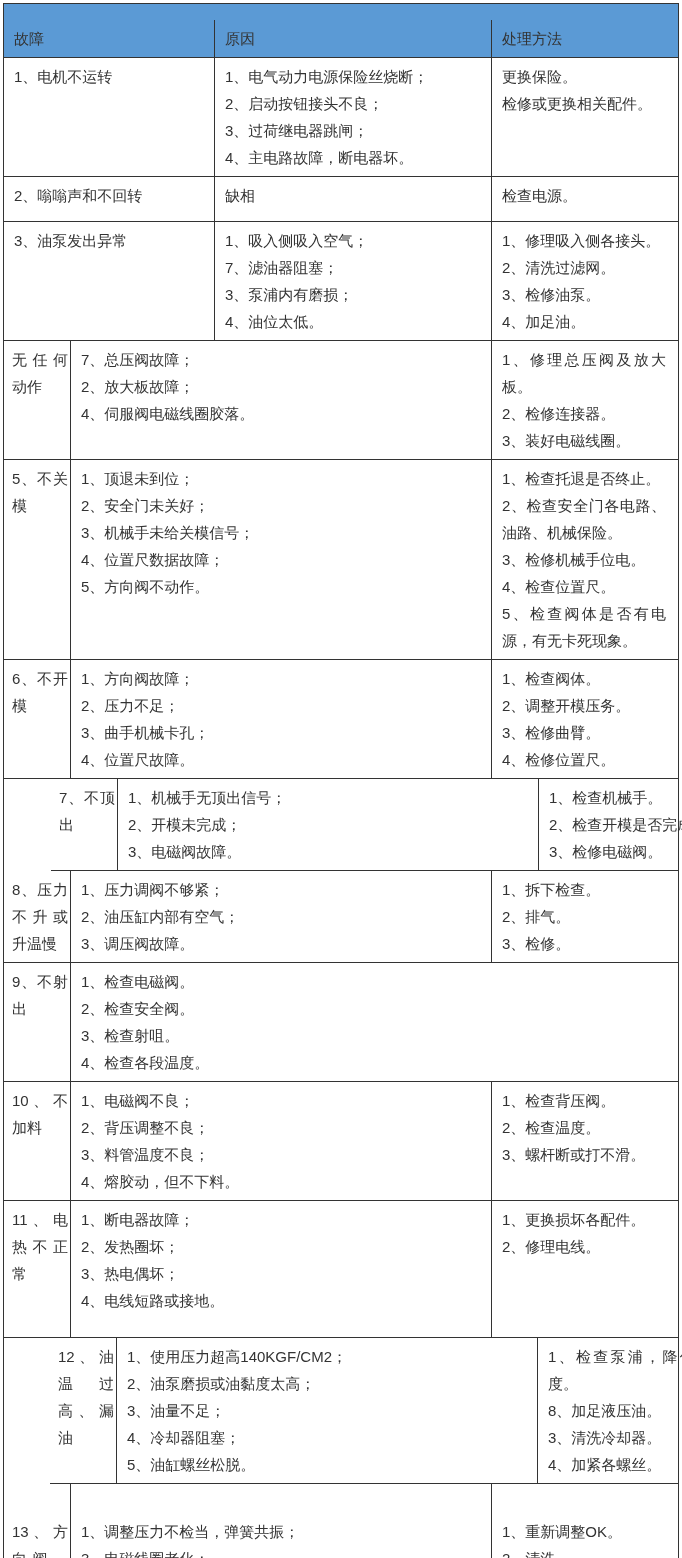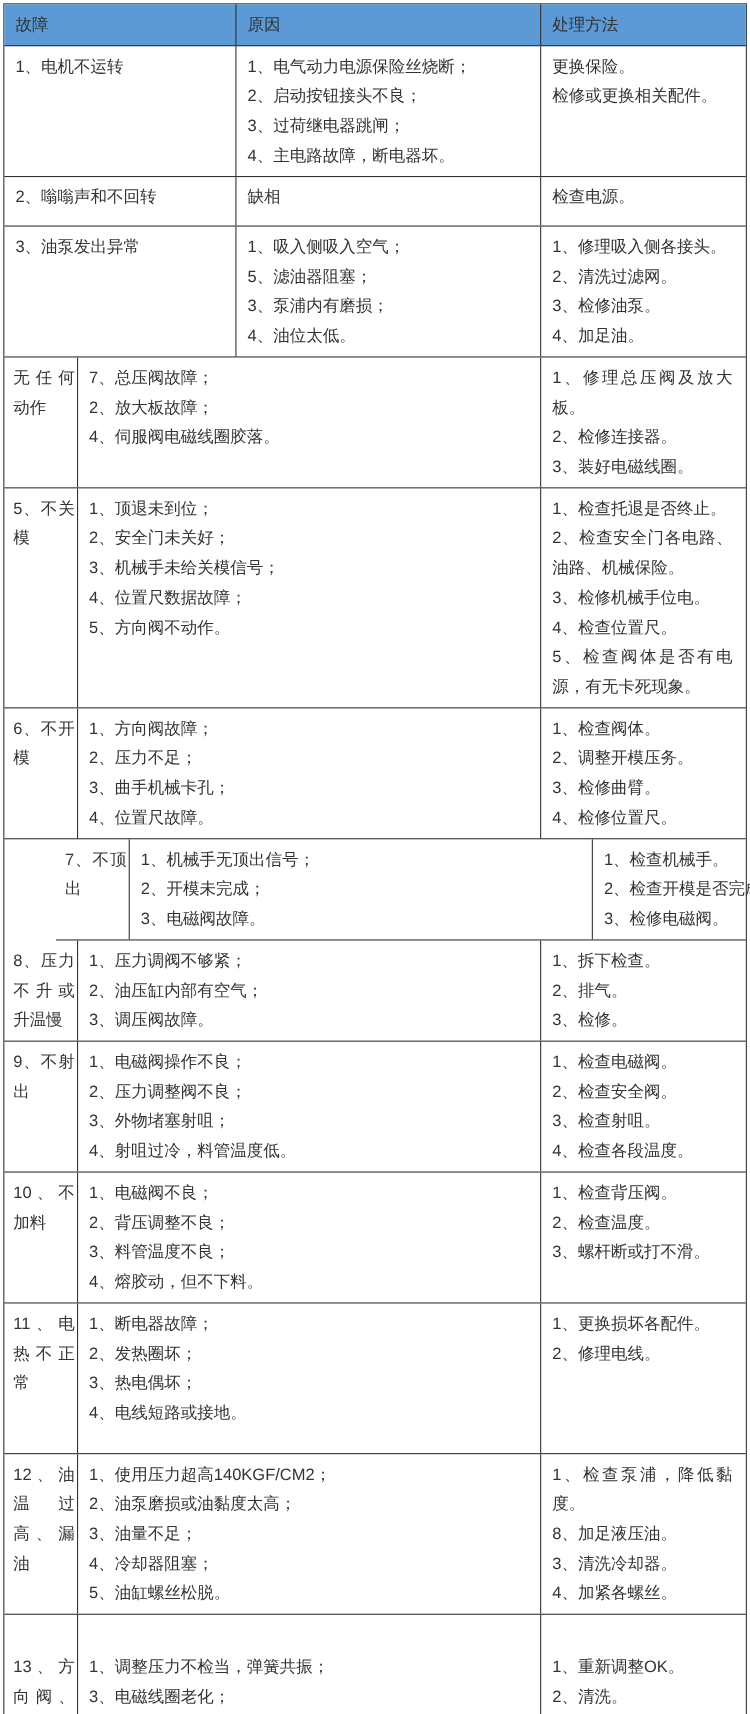--- a/index.html
+++ b/index.html
@@ -40,20 +40,21 @@
     border-right:1px solid var(--border);
     padding:5px 12px 5px 10px;
     box-sizing:border-box;
     overflow:hidden;
   }
   .cell:last-child{border-right:none;}
   .thead .cell{
     border-right:1px solid var(--border);
     display:flex;
     align-items:flex-end;
+    margin-top:16px;
   }
   .thead .cell:last-child{border-right:none;}
   .narrow .c1{padding:5px 2px 5px 8px;}
   .row.padtop .cell{padding-top:34px;}
   .ln{
     line-height:27px;
     text-align:justify;
   }
   .fl{
     line-height:27px;
@@ -106,21 +107,21 @@
           <div class="cell c3">
             <div class="ln">检查电源。</div>
           </div>
         </div>
         <div class="row wide" style="min-height: 107px;">
           <div class="cell c1">
             <div class="fl">3、油泵发出异常</div>
           </div>
           <div class="cell c2">
             <div class="ln">1、吸入侧吸入空气；</div>
-            <div class="ln">5、滤油器阻塞；</div>
+            <div class="ln">7、滤油器阻塞；</div>
             <div class="ln">3、泵浦内有磨损；</div>
             <div class="ln">4、油位太低。</div>
           </div>
           <div class="cell c3">
             <div class="ln">1、修理吸入侧各接头。</div>
             <div class="ln">2、清洗过滤网。</div>
             <div class="ln">3、检修油泵。</div>
             <div class="ln">4、加足油。</div>
           </div>
         </div>
@@ -209,26 +210,20 @@
             <div class="ln">1、拆下检查。</div>
             <div class="ln">2、排气。</div>
             <div class="ln">3、检修。</div>
           </div>
         </div>
         <div class="row narrow" style="min-height: 112px;">
           <div class="cell c1">
             <div class="fl">9、不射</div>
             <div class="fl">出</div>
           </div>
-          <div class="cell c2">
-            <div class="ln">1、电磁阀操作不良；</div>
-            <div class="ln">2、压力调整阀不良；</div>
-            <div class="ln">3、外物堵塞射咀；</div>
-            <div class="ln">4、射咀过冷，料管温度低。</div>
-          </div>
           <div class="cell c3">
             <div class="ln">1、检查电磁阀。</div>
             <div class="ln">2、检查安全阀。</div>
             <div class="ln">3、检查射咀。</div>
             <div class="ln">4、检查各段温度。</div>
           </div>
         </div>
         <div class="row narrow" style="min-height: 103px;">
           <div class="cell c1">
             <div class="fl">10、不</div>
@@ -256,21 +251,21 @@
             <div class="ln">1、断电器故障；</div>
             <div class="ln">2、发热圈坏；</div>
             <div class="ln">3、热电偶坏；</div>
             <div class="ln">4、电线短路或接地。</div>
           </div>
           <div class="cell c3">
             <div class="ln">1、更换损坏各配件。</div>
             <div class="ln">2、修理电线。</div>
           </div>
         </div>
-        <div class="row narrow" style="min-height: 143px;">
+        <div class="row narrow" style="min-height: 143px; margin-left: 46px;">
           <div class="cell c1">
             <div class="fl">12、油</div>
             <div class="fl">温过</div>
             <div class="fl">高、漏</div>
             <div class="fl">油</div>
           </div>
           <div class="cell c2">
             <div class="ln">1、使用压力超高140KGF/CM2；</div>
             <div class="ln">2、油泵磨损或油黏度太高；</div>
             <div class="ln">3、油量不足；</div>

